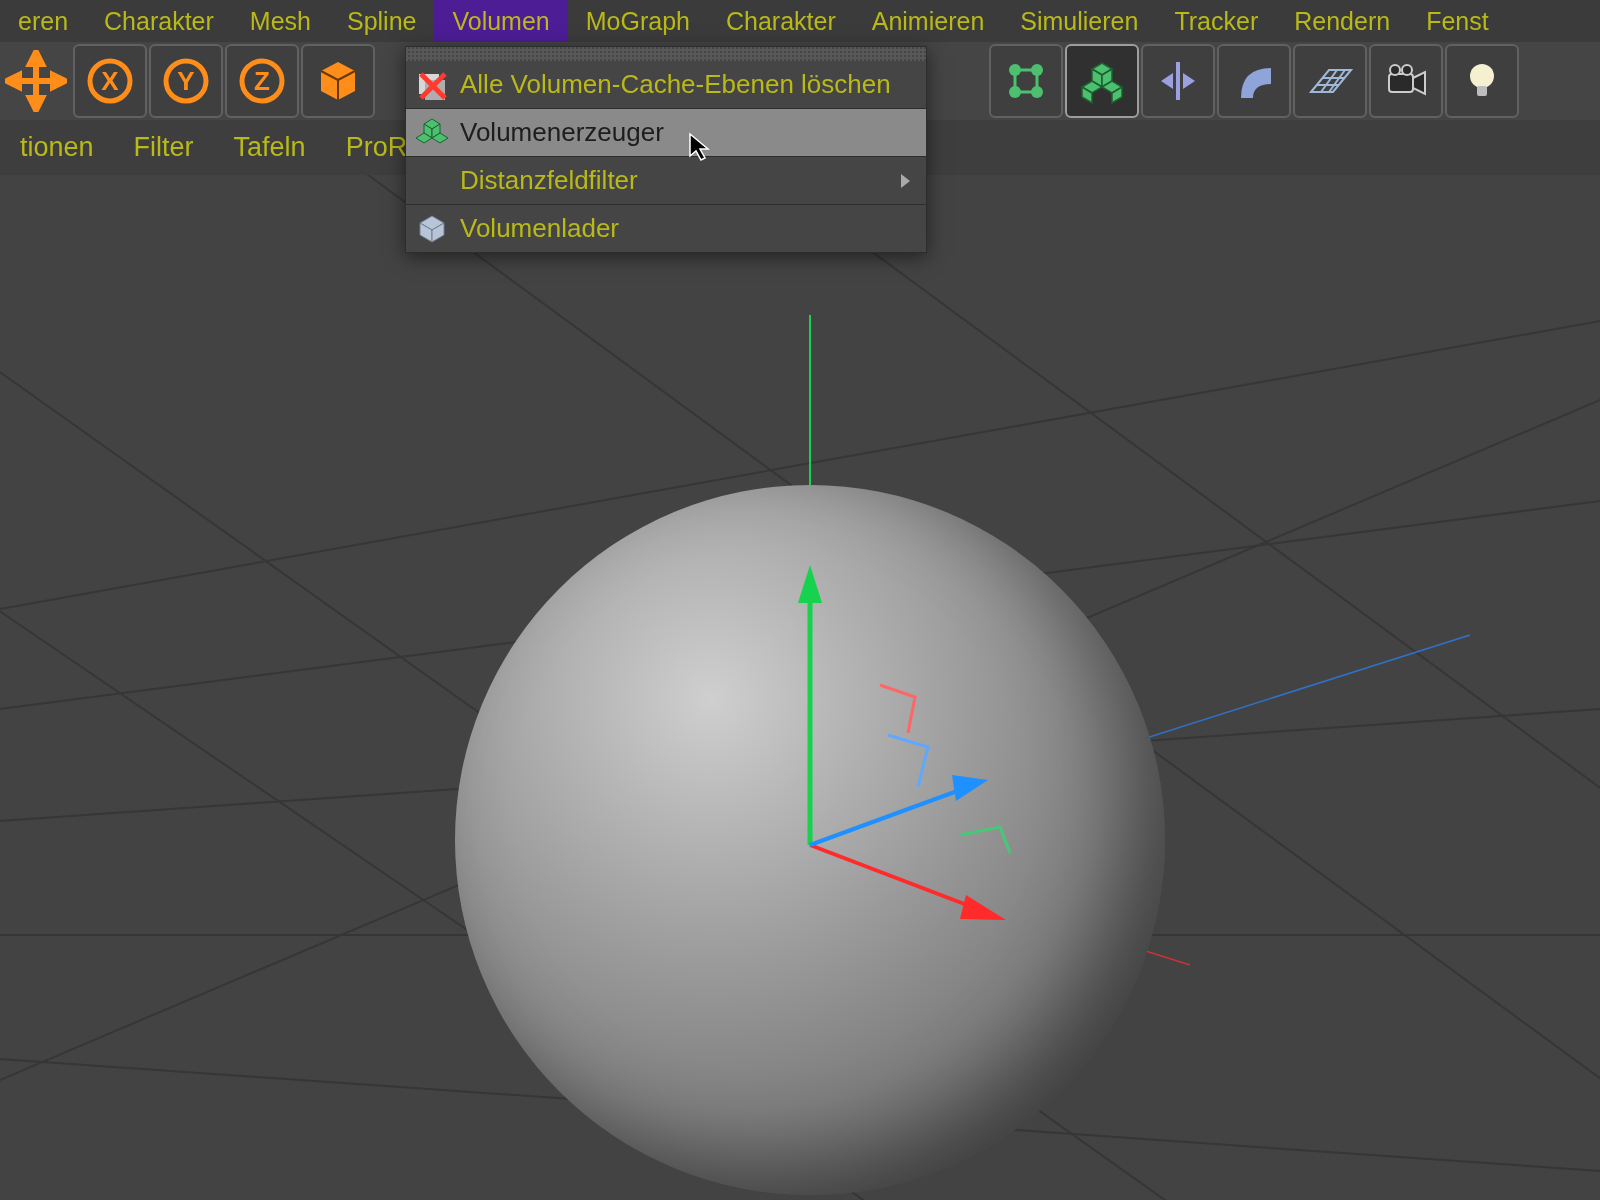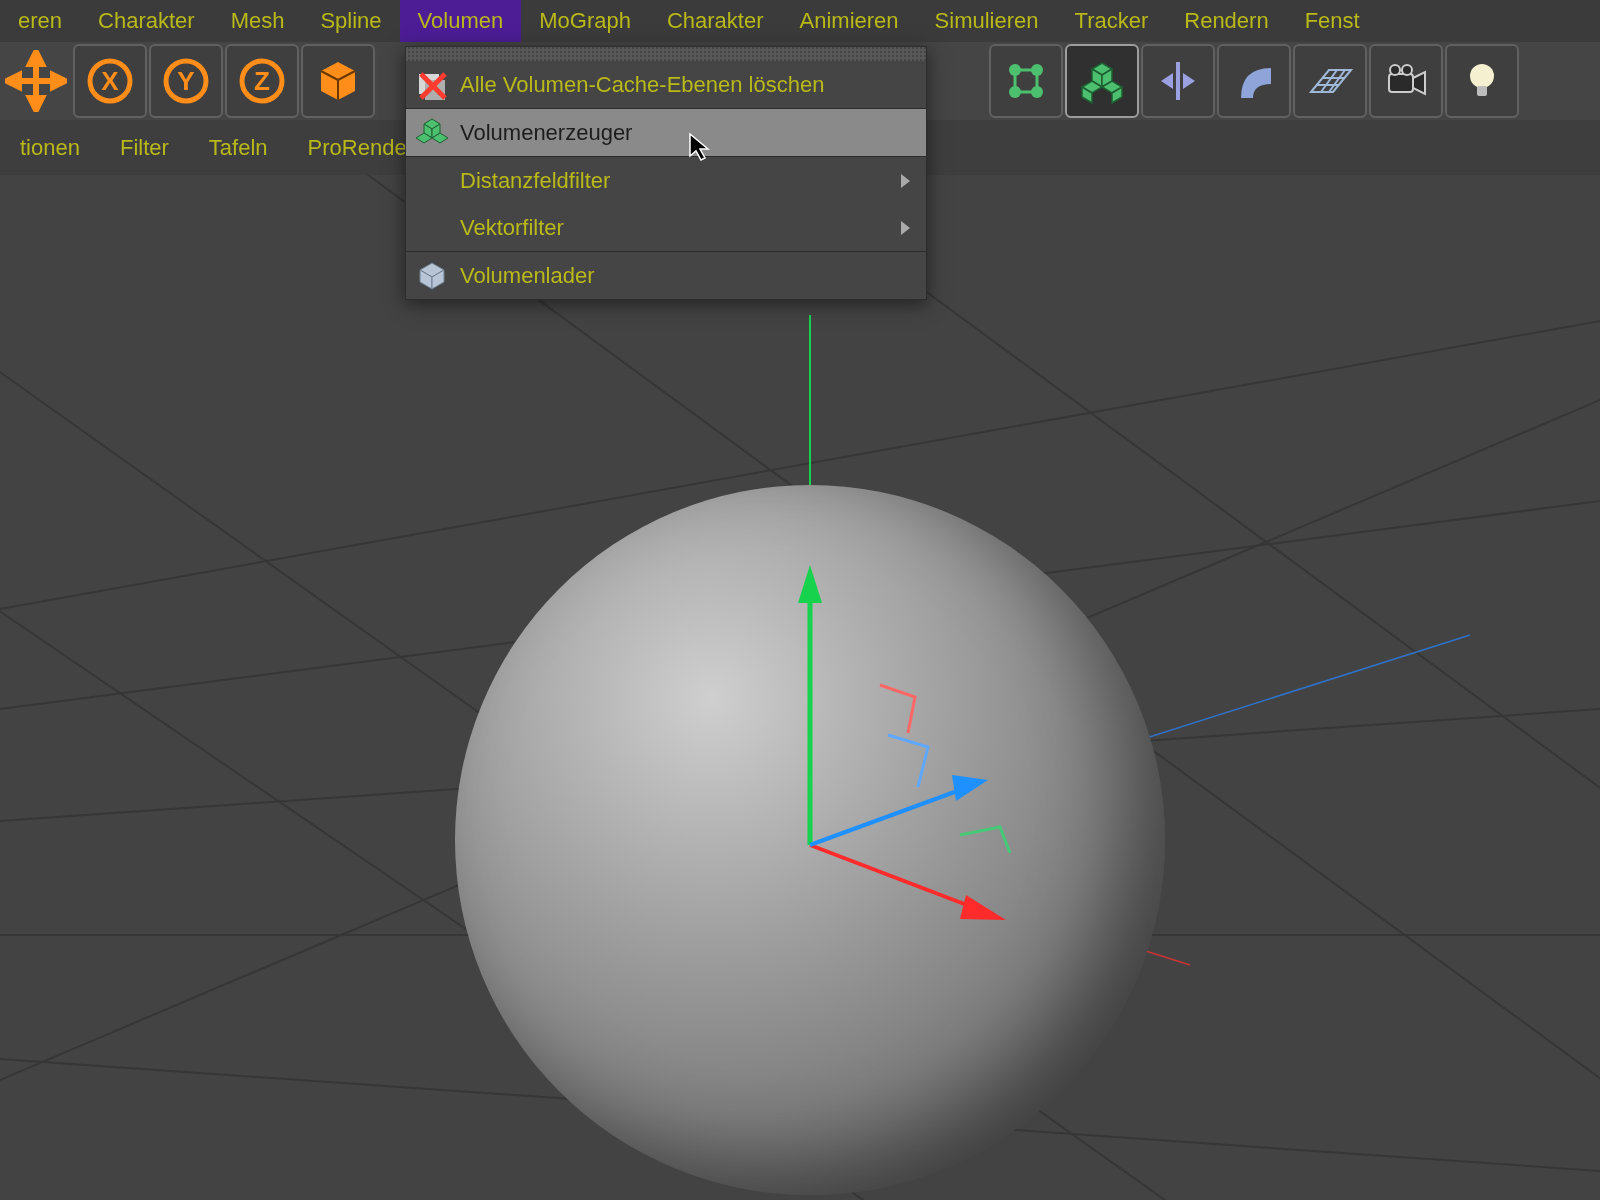--- a/index.html
+++ b/index.html
@@ -1,31 +1,31 @@
 <!DOCTYPE html>
 <html><head>
 <meta charset="utf-8">
 <style>
   html,body{margin:0;padding:0;width:1600px;height:1200px;background:#3b3b3b;font-family:Arial,Helvetica,sans-serif;overflow:hidden;}
   
   .menubar{position:absolute;left:0;top:0;width:100%;height:42px;background:#3b3b3b;display:flex;align-items:center;z-index:50;}
-  .menu-item{padding:0 18px;height:42px;line-height:42px;font-size:22px;color:#b9b918;cursor:default;}
+  .menu-item{padding:0 18px;height:42px;line-height:42px;font-size:25px;color:#b9b918;cursor:default;}
   .menu-item.active{background:#4c1d95;}
   
   .toolbar1{position:absolute;left:0;top:42px;width:100%;height:78px;background:#454545;display:flex;align-items:center;padding-left:0;z-index:40;}
   .tbtn{width:70px;height:70px;margin:2px 1px;display:flex;align-items:center;justify-content:center;position:relative;}
   .tbtn.framed{border:2px solid #616161;border-radius:6px;background:#3f3f3f;}
   .tbtn.active{background:#303030;border:2px solid #9d9d9d;border-radius:6px;}
   
   .toolbar2{position:absolute;left:0;top:120px;width:100%;height:55px;background:#3e3e3e;display:flex;align-items:center;z-index:39;}
-  .tb2-item{padding:0 20px;height:55px;line-height:55px;font-size:22px;color:#b9b918;cursor:default;}
+  .tb2-item{padding:0 20px;height:55px;line-height:55px;font-size:27px;color:#b9b918;cursor:default;}
   
   .dropdown{position:absolute;left:405px;top:46px;width:520px;background:#454545;border:1px solid #2d2d2d;box-shadow:0 4px 18px rgba(0,0,0,.5);z-index:100;}
   .dd-grip{height:14px;background-image:repeating-linear-gradient(90deg,#585858 0 2px,transparent 2px 4px),repeating-linear-gradient(0deg,#585858 0 2px,transparent 2px 4px);background-size:4px 4px;margin:0;}
-  .dd-row{display:flex;align-items:center;height:47px;padding-left:6px;font-size:22px;color:#b9b918;position:relative;}
+  .dd-row{display:flex;align-items:center;height:47px;padding-left:6px;font-size:26px;color:#b9b918;position:relative;}
   .dd-row.hover{background:#8a8a8a;}
   .dd-row.hover .dd-label{color:#1d1d1d;}
   .dd-icon{width:40px;height:40px;margin-right:8px;display:flex;align-items:center;justify-content:center;}
   .dd-sep{height:1px;background:#2d2d2d;display:block;}
   .dd-arrow{position:absolute;right:16px;top:17px;width:0;height:0;border-top:7px solid transparent;border-bottom:7px solid transparent;border-left:9px solid #aaaaaa;}
   
   .viewport{position:absolute;left:0;top:175px;width:1600px;height:1025px;background:#434343;overflow:hidden;z-index:10;}
   
   .grid{position:absolute;inset:0;}
   .grid line{stroke:#363636;stroke-width:2;}
@@ -253,25 +253,20 @@
   </div>
 
 
   <span class="dd-sep"></span>
 
   <div class="dd-row">
     <span class="dd-icon"></span>
     <span class="dd-label">Distanzfeldfilter</span>
     <span class="dd-arrow"></span>
   </div>
-  <div class="dd-row">
-    <span class="dd-icon"></span>
-    <span class="dd-label">Vektorfilter</span>
-    <span class="dd-arrow"></span>
-  </div>
 
   <span class="dd-sep"></span>
 
   <div class="dd-row">
     <span class="dd-icon">
       <svg width="34" height="34">
           <g fill="#b7c5d6" stroke="#6f7e90" stroke-width="1">
             <polygon points="17,4 29,11 17,18 5,11"></polygon>
             <polygon points="5,11 17,18 17,30 5,23"></polygon>
             <polygon points="29,11 17,18 17,30 29,23"></polygon>

